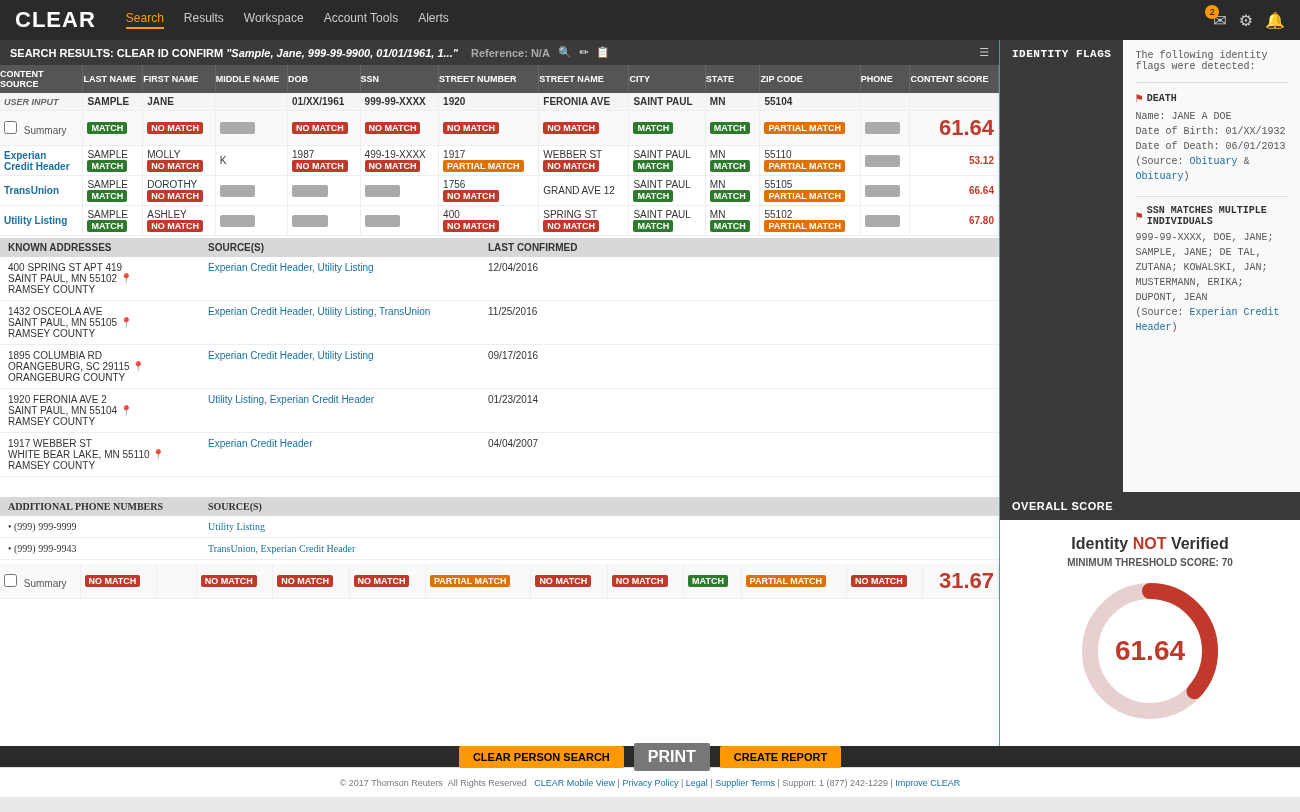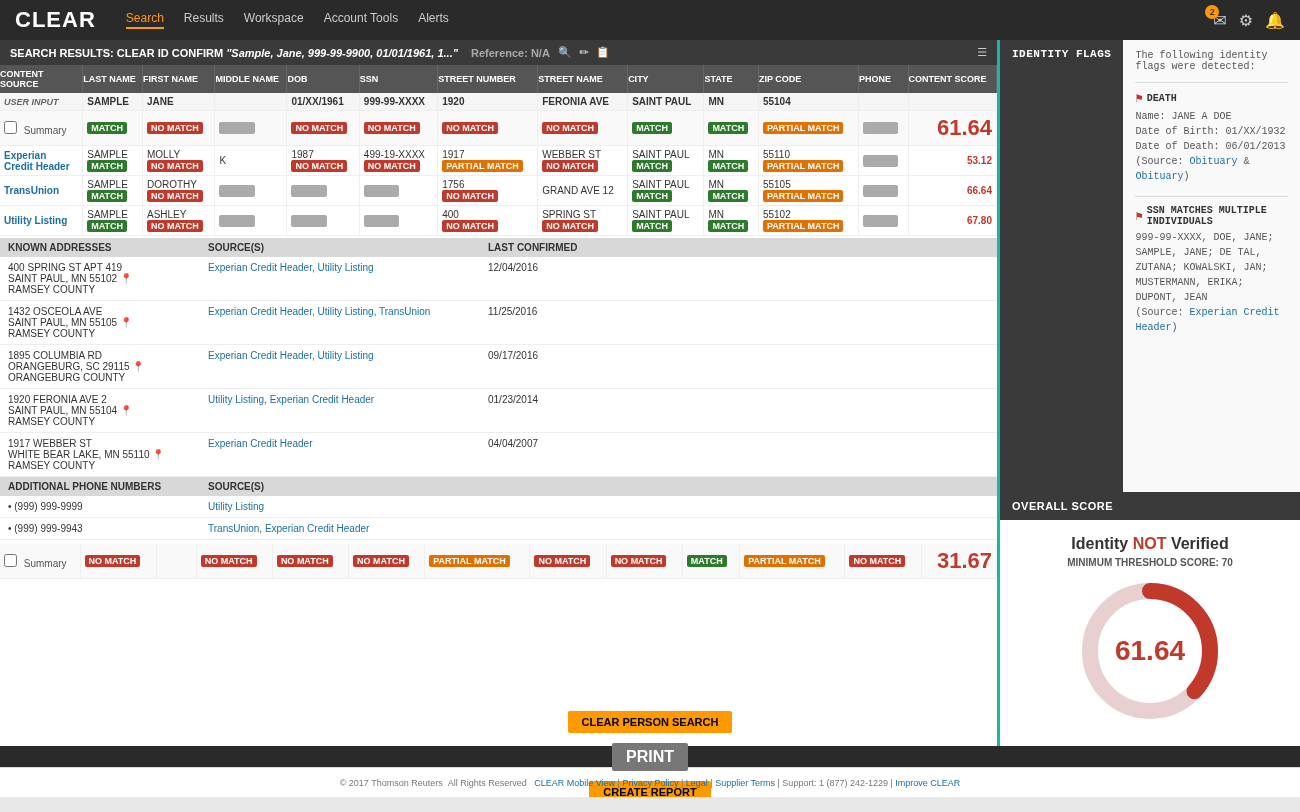--- a/index.html
+++ b/index.html
@@ -62,21 +62,21 @@
     #main-layout {
       display: flex;
       height: calc(812px - 40px - 30px - 36px);
     }
 
     
     #left-panel {
       flex: 1;
       background: #fff;
       overflow-y: auto;
-      border-right: 3px solid #14b8a6;
+      border-right: 1px solid #14b8a6;
     }
 
     
     #right-panel {
       width: 300px;
       background: #f0f0f0;
       display: flex;
       flex-direction: column;
     }
 
@@ -292,21 +292,20 @@
     }
 
     
     #bottom-bar {
       background: #2a2a2a;
       height: 21px;
       display: flex;
       align-items: center;
       justify-content: center;
       gap: 10px;
-      flex-direction: column;
     }
     .btn-orange {
       background: #f90;
       color: #000;
       border: none;
       padding: 5px 14px;
       font-size: 11px;
       font-weight: bold;
       cursor: pointer;
       border-radius: 2px;
@@ -517,21 +516,21 @@
           <td>01/23/2014</td>
         </tr>
         <tr>
           <td>1917 WEBBER ST<br>WHITE BEAR LAKE, MN 55110 <span class="location-icon">📍</span><br>RAMSEY COUNTY</td>
           <td><span class="addr-link">Experian Credit Header</span></td>
           <td>04/04/2007</td>
         </tr>
       </tbody>
     </table>
 
-    <table class="addr-table" style="margin-top:0;">
+    <table class="addr-table" style="margin-top:20px;font-family:Liberation Serif, serif;">
       <thead>
         <tr>
           <th style="width:200px;">ADDITIONAL PHONE NUMBERS</th>
           <th>SOURCE(S)</th>
         </tr>
       </thead>
       <tbody>
         <tr>
           <td>• (999) 999-9999</td>
           <td><span class="addr-link">Utility Listing</span></td>

